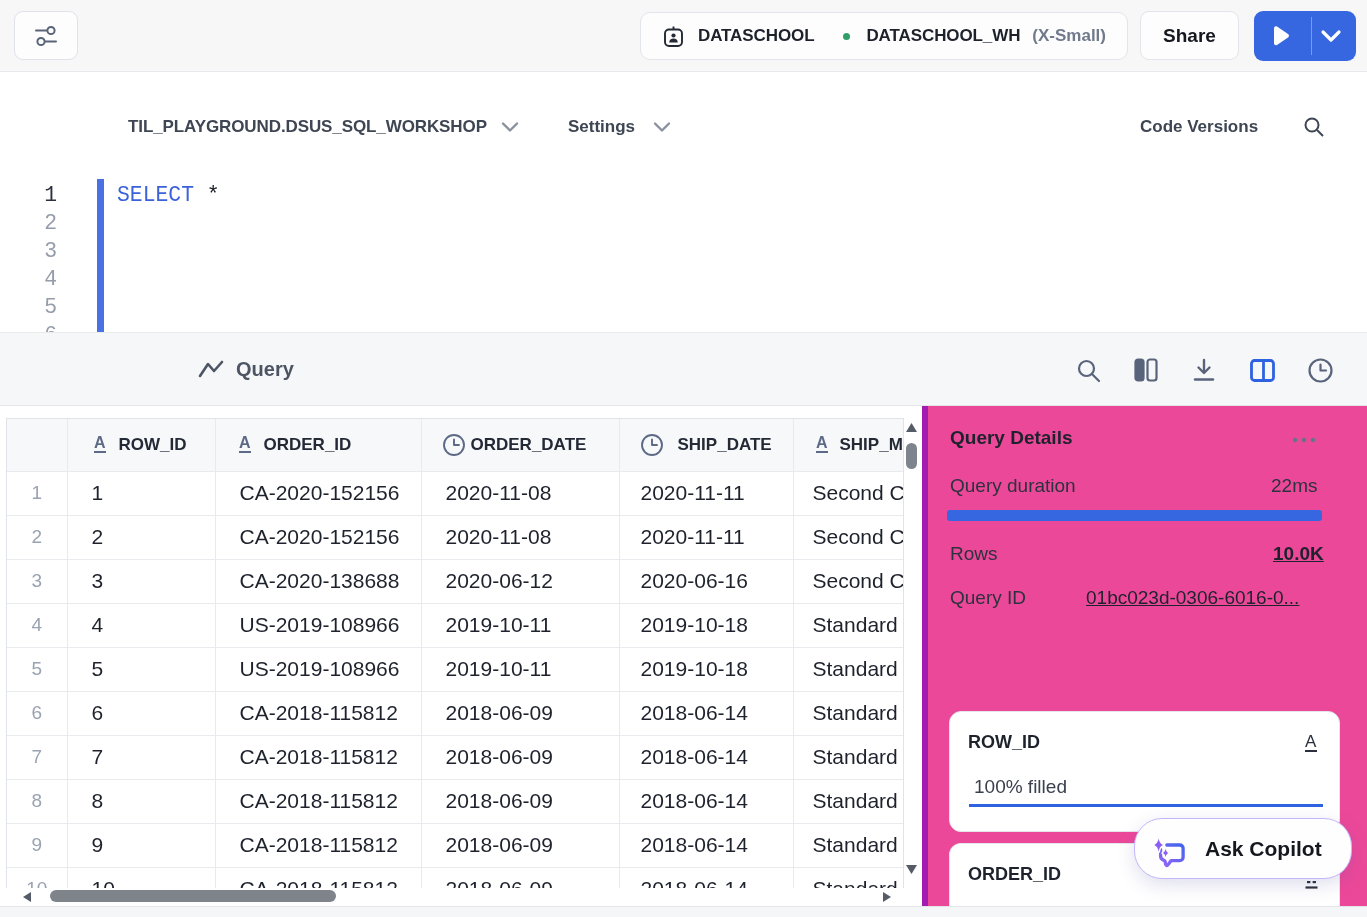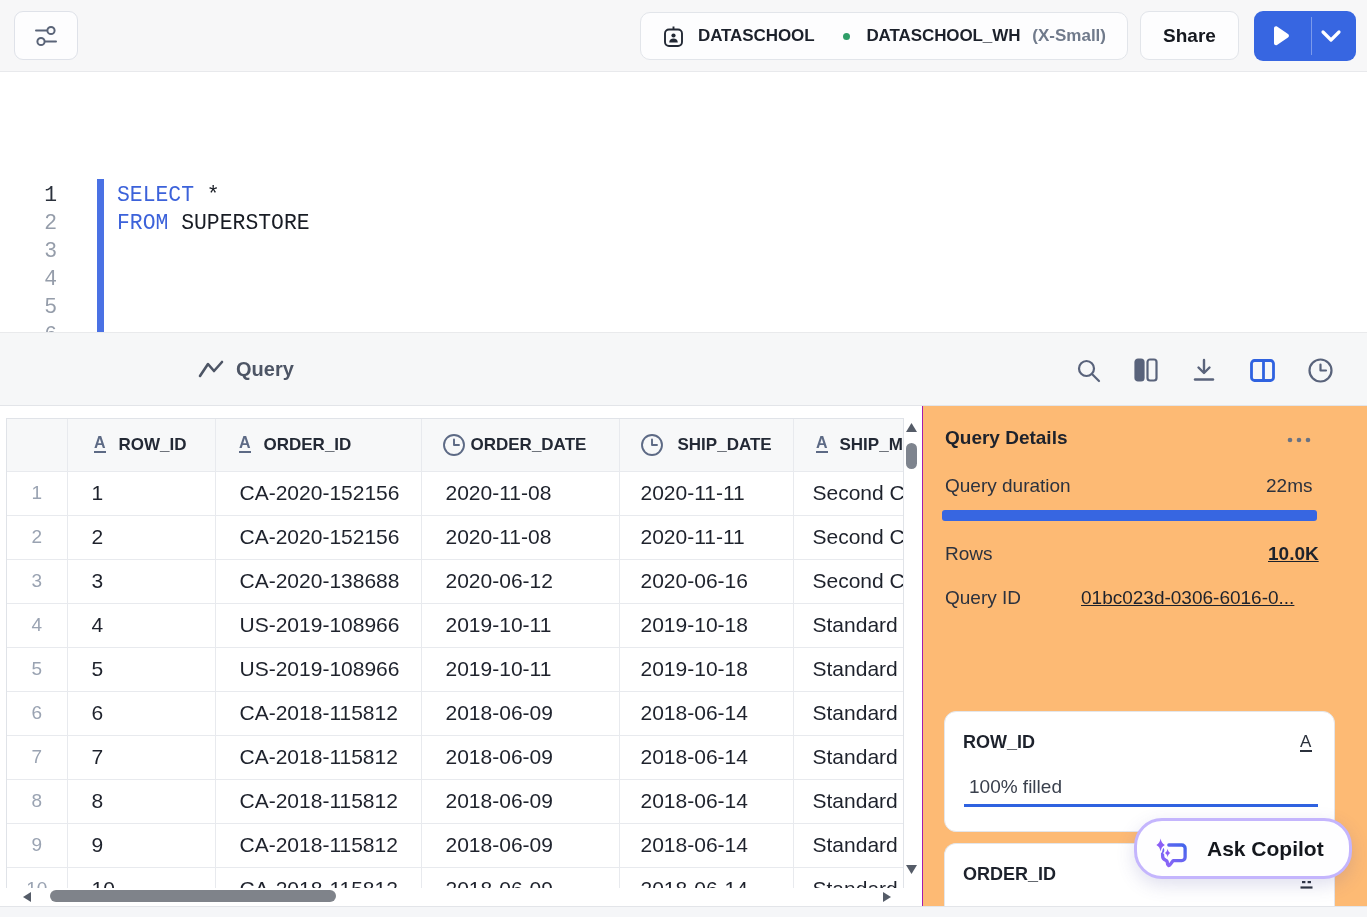--- a/index.html
+++ b/index.html
@@ -66,40 +66,40 @@
   td.rownum { color:#9aa3b2; font-size:19px; text-align:center; }
   .hcell { display:flex; align-items:center; }
 
   
   #vsb { position:absolute; left:905px; top:12px; width:14px; height:476px; }
   #vsb .thumb { position:absolute; left:1px; top:25px; width:11px; height:26px; background:#7e848e; border-radius:6px; }
   #hsb { position:absolute; left:6px; top:482px; width:898px; height:18px; background:#fff; }
   #hsb .thumb { position:absolute; left:44px; top:2px; width:286px; height:12px; background:#7f838a; border-radius:6px; }
 
   
-  #rpanel { position:absolute; left:922px; top:0; width:445px; height:500px; background:#fdba74; border-left:1px solid #a21caf; }
+  #rpanel { position:absolute; left:922px; top:0; width:445px; height:500px; background:#ec4899; border-left:6px solid #a21caf; }
   .qd-title { position:absolute; left:22px; top:21px; font-weight:bold; font-size:19px; color:#1d222c; }
   .qrow-label { font-size:19px; color:#2c323e; }
   .qlink { font-size:19px; color:#1d222c; text-decoration:underline; }
   .progress { position:absolute; left:19px; top:104px; width:375px; height:11px; border-radius:3px; background:#3766e1; }
   .showmore { position:absolute; left:19px; top:222px; width:172px; height:37px; border:1px solid #d9dde4;
     border-radius:9px; background:#fff; display:flex; align-items:center; padding-left:18px;
     font-weight:bold; font-size:18px; color:#1f242e; }
   .card { position:absolute; left:21px; width:391px; background:#fff; border:1px solid #e4e6ea; border-radius:12px; }
   .card .title { position:absolute; left:18px; top:20px; font-weight:bold; font-size:18px; color:#1d222c; }
   .fill-label { position:absolute; left:24px; top:64px; font-size:19px; color:#3a404d; }
   .fill-bar { position:absolute; left:19px; top:92px; width:354px; height:3px; background:#2f62e0; }
 
   
   #bottomstrip { position:absolute; left:0; top:906px; width:1367px; height:11px;
     background:#f5f6f8; border-top:1px solid #e3e5e9; }
 
   
   #copilot { position:absolute; left:1134px; top:818px; width:218px; height:61px;
-    background:#fefeff; border:3px solid #c4b5fd; border-radius:28px;
+    background:#fefeff; border:1px solid #c4b5fd; border-radius:28px;
     box-shadow:0 6px 18px rgba(80,80,160,0.18); display:flex; align-items:center; }
   #copilot .txt { font-weight:bold; font-size:21px; color:#14171d; }
 </style>
 </head>
 <body>
 <div id="app">
 
   <div id="topbar">
     <div class="iconbtn">
       <svg width="26" height="26" viewBox="0 0 26 26" fill="none" stroke="#5a6478" stroke-width="2" stroke-linecap="round">
@@ -130,30 +130,44 @@
       </div>
       <div class="divider"></div>
       <div class="half">
         <svg width="22" height="14" viewBox="0 0 22 14" fill="none" stroke="#fff" stroke-width="3.2" stroke-linecap="round" stroke-linejoin="round">
           <path d="M3 3 L11 11 L19 3"></path>
         </svg>
       </div>
     </div>
   </div>
 
+  <div id="tabrow">
+    <span class="wsname">TIL_PLAYGROUND.DSUS_SQL_WORKSHOP</span>
+    <svg class="abs" style="left:500px; top:48px" width="20" height="13" viewBox="0 0 20 13" fill="none" stroke="#8a919e" stroke-width="2.4" stroke-linecap="round" stroke-linejoin="round">
+      <path d="M3 2.5 L10 9.5 L17 2.5"></path>
+    </svg>
+    <span class="settings">Settings</span>
+    <svg class="abs" style="left:652px; top:48px" width="20" height="13" viewBox="0 0 20 13" fill="none" stroke="#8a919e" stroke-width="2.4" stroke-linecap="round" stroke-linejoin="round">
+      <path d="M3 2.5 L10 9.5 L17 2.5"></path>
+    </svg>
+    <span class="codever">Code Versions</span>
+    <svg class="abs" style="left:1302px; top:42px" width="24" height="24" viewBox="0 0 24 24" fill="none" stroke="#3e4553" stroke-width="2">
+      <circle cx="10" cy="10" r="6.5"></circle>
+      <line x1="15" y1="15" x2="21" y2="21"></line>
+    </svg>
+  </div>
 
   <div id="editor">
     <div class="gutter-num cur" style="left:17px; top:21px">1</div>
     <div class="gutter-num" style="left:17px; top:49px">2</div>
     <div class="gutter-num" style="left:17px; top:77px">3</div>
     <div class="gutter-num" style="left:17px; top:105px">4</div>
     <div class="gutter-num" style="left:17px; top:133px">5</div>
     <div class="gutter-num" style="left:17px; top:161px">6</div>
     <div class="codeline" style="top:21px"><span class="kw">SELECT</span> *</div>
-    <div class="codeline" style="top:49px"><span class="kw">FROM</span> SUPERSTORE</div>
   </div>
   <div id="bluebar"></div>
 
   <div id="rtoolbar">
     <svg class="abs" style="left:198px; top:27px" width="26" height="19" viewBox="0 0 26 19" fill="none" stroke="#4d5565" stroke-width="2.6" stroke-linecap="round" stroke-linejoin="round">
       <path d="M2 16 L10 4 L16 11 L24 2"></path>
     </svg>
     <span class="chartlbl">Query</span>
 
     <div class="ticon" style="left:1063px">

